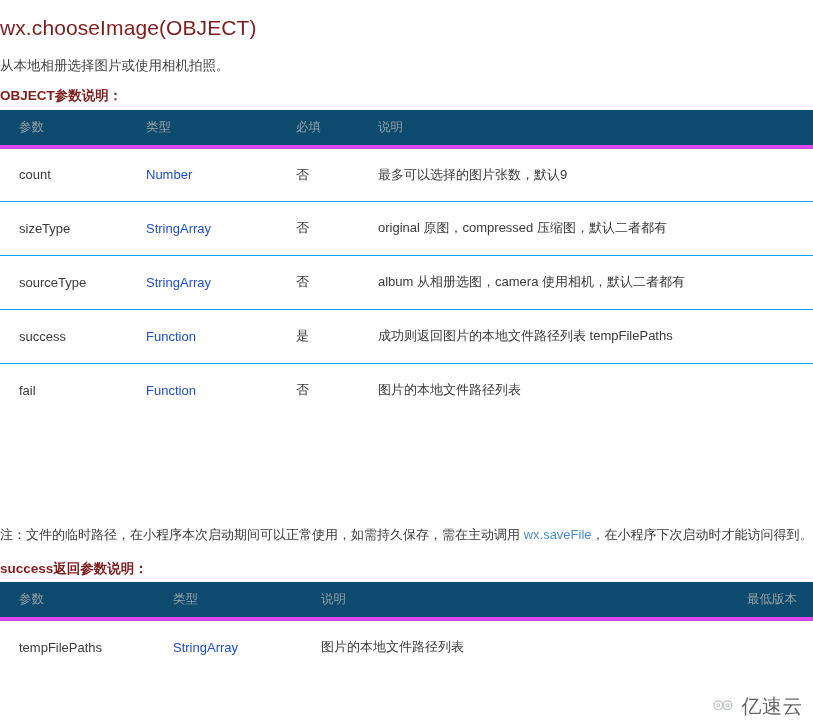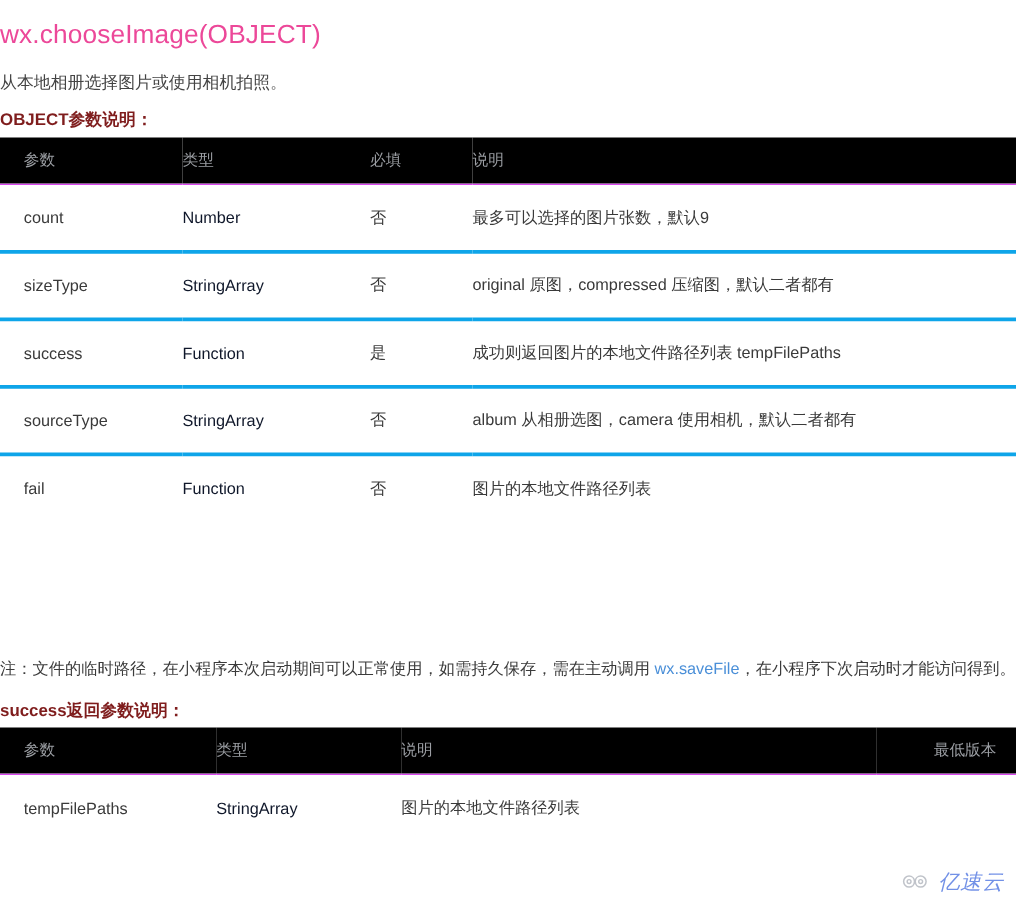--- a/index.html
+++ b/index.html
@@ -26,21 +26,21 @@
     padding: 0;
   }
 
   
   .doc-title {
     position: absolute;
     left: 0px;
     top: 0px;
     font-size: 21px;
     font-weight: 400;
-    color: #ec4899;
+    color: #7f1d1d;
     letter-spacing: 0.1px;
     line-height: 28px;
     white-space: nowrap;
   }
 
   .doc-desc {
     position: absolute;
     left: 0px;
     top: 42px;
     font-size: 13.5px;
@@ -84,49 +84,49 @@
     left: 0px;
     width: 813px;
     border-collapse: collapse;
     table-layout: fixed;
     font-size: 13px;
   }
   .tbl.t1 { top: 110px; }
   .tbl.t2 { top: 582px; }
 
   .tbl thead th {
-    background: #000000;
+    background: #0c4a6e;
     color: #9b9ea3;
     font-weight: 400;
     font-size: 12.5px;
     text-align: left;
     padding: 0;
     height: 37px;
     vertical-align: middle;
     border: none;
     white-space: nowrap;
     margin-left: 40px;
   }
   .tbl thead th.right { text-align: right; }
 
   .tbl tbody td {
     height: 54px;
     padding: 0;
     vertical-align: middle;
-    border-top: 3px solid #0ea5e9;
+    border-top: 1px solid #0ea5e9;
     color: #3a3a3a;
     font-size: 13px;
     white-space: nowrap;
     background: #ffffff;
   }
-  .tbl tbody tr:first-child td { border-top: 1px solid #d946ef; }
+  .tbl tbody tr:first-child td { border-top: 4px solid #d946ef; }
   .tbl tbody td.right { text-align: right; }
 
   .tbl .c-name  { color: #3a3a3a; }
-  .tbl .c-type  { color: #0f172a; }
+  .tbl .c-type  { color: #1d4ed8; }
   .tbl .c-req   { color: #3a3a3a; }
   .tbl .c-desc  { color: #3a3a3a; }
 
   
   .tbl.t1 col.col-a { width: 146px; }
   .tbl.t1 col.col-b { width: 150px; }
   .tbl.t1 col.col-c { width: 82px; }
   .tbl.t1 col.col-d { width: 435px; }
 
   .tbl.t1 th:nth-child(1), .tbl.t1 td:nth-child(1) { padding-left: 19px; }
@@ -154,25 +154,24 @@
     opacity: 0.62;
     pointer-events: none;
     user-select: none;
   }
   .watermark .wm-logo {
     display: block;
     width: 26px;
     height: 18px;
   }
   .watermark .wm-text {
-    font-size: 17px;
-    color: #1d4ed8;
+    font-size: 20px;
+    color: #000000;
     letter-spacing: 0.5px;
     line-height: 18px;
-    font-style: italic;
   }
 </style>
 </head>
 <body>
 
 <div class="page">
 
   <h1 class="doc-title">wx.chooseImage(OBJECT)</h1>
 
   <p class="doc-desc">从本地相册选择图片或使用相机拍照。</p>
@@ -201,30 +200,30 @@
         <td class="c-req">否</td>
         <td class="c-desc">最多可以选择的图片张数，默认9</td>
       </tr>
       <tr>
         <td class="c-name">sizeType</td>
         <td class="c-type">StringArray</td>
         <td class="c-req">否</td>
         <td class="c-desc">original 原图，compressed 压缩图，默认二者都有</td>
       </tr>
       <tr>
+        <td class="c-name">sourceType</td>
+        <td class="c-type">StringArray</td>
+        <td class="c-req">否</td>
+        <td class="c-desc">album 从相册选图，camera 使用相机，默认二者都有</td>
+      </tr>
+      <tr>
         <td class="c-name">success</td>
         <td class="c-type">Function</td>
         <td class="c-req">是</td>
         <td class="c-desc">成功则返回图片的本地文件路径列表 tempFilePaths</td>
-      </tr>
-      <tr>
-        <td class="c-name">sourceType</td>
-        <td class="c-type">StringArray</td>
-        <td class="c-req">否</td>
-        <td class="c-desc">album 从相册选图，camera 使用相机，默认二者都有</td>
       </tr>
       <tr>
         <td class="c-name">fail</td>
         <td class="c-type">Function</td>
         <td class="c-req">否</td>
         <td class="c-desc">图片的本地文件路径列表</td>
       </tr>
     </tbody>
   </table>
 

